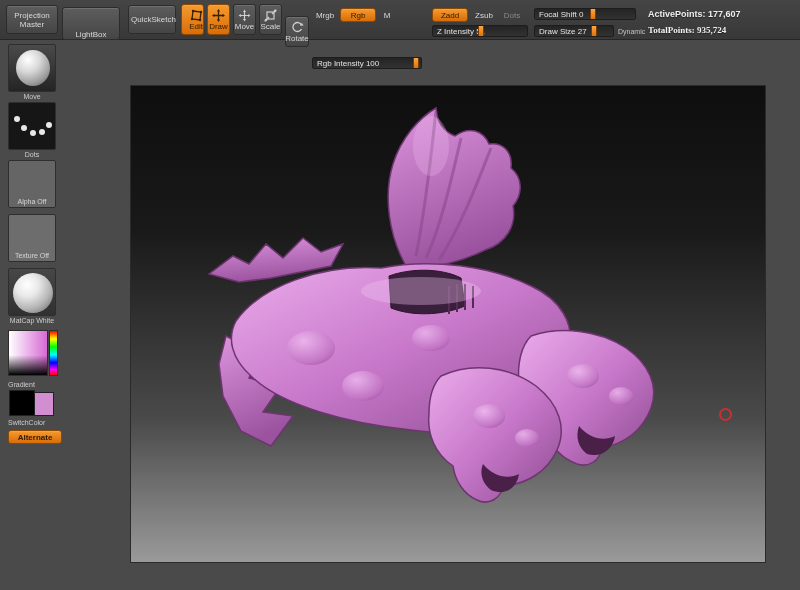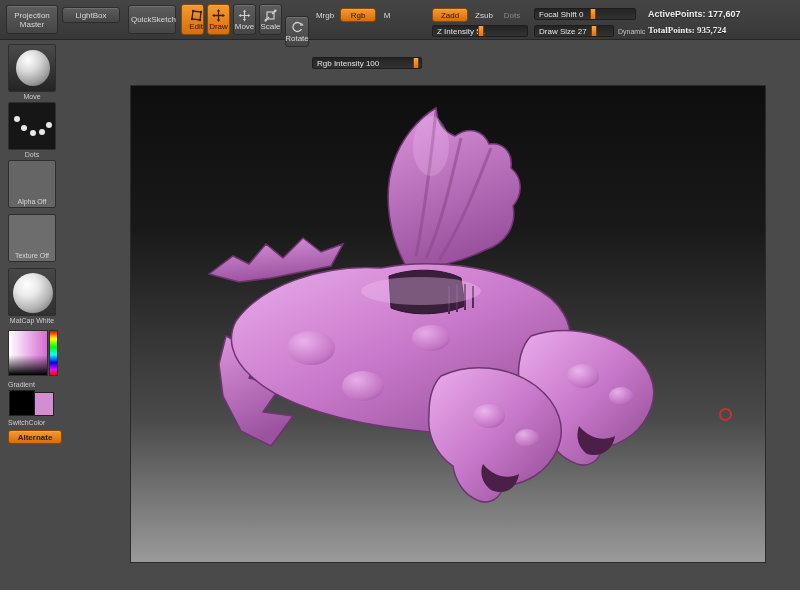--- a/index.html
+++ b/index.html
@@ -110,21 +110,21 @@
 </head>
 <body>
 
 <div class="topbar">
 
   <div class="btn" style="left:6px; top:5px; width:52px; height:29px;">
     <span>Projection</span>
     <span>Master</span>
   </div>
 
-  <div class="btn" style="left:62px; top:7px; width:58px; height:16px;">
+  <div class="btn" style="left:62px; top:7px; width:58px; height:33px;justify-content:flex-end;">
     <span>LightBox</span>
   </div>
 
   <div class="btn" style="left:128px; top:5px; width:48px; height:29px; flex-direction:row; gap:3px;">
     <svg class="icon-svg" width="10" height="12" viewBox="0 0 10 12">
       <path d="M1,11 L3,10 L9,3 L7,1 L1,8 Z" fill="none" stroke="#cfcfcf" stroke-width="1.2"></path>
     </svg>
     <span style="display:flex;flex-direction:row;">
       <span>Quick</span>
       <span>Sketch</span>

